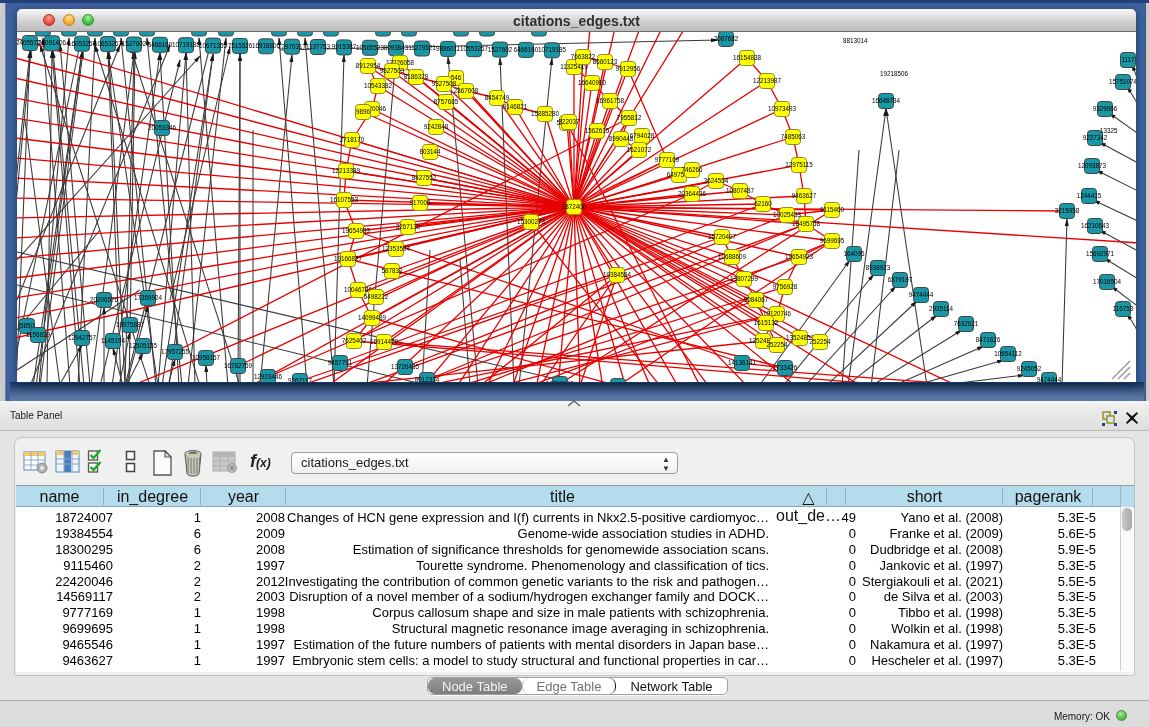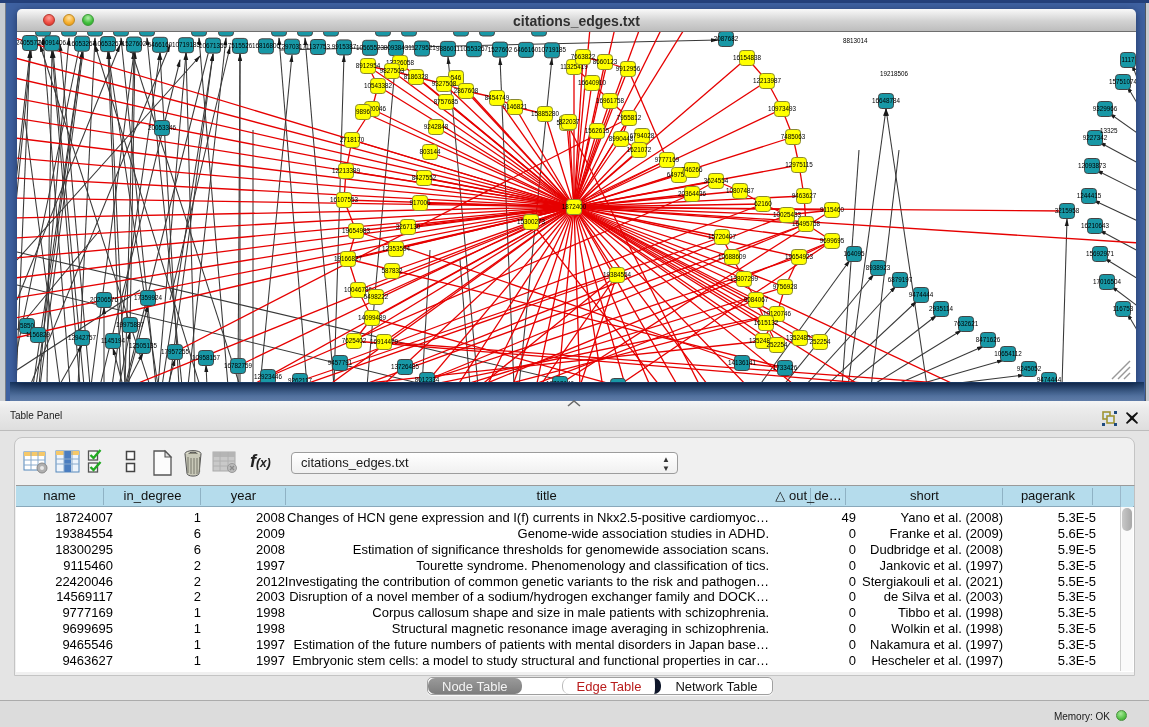--- a/index.html
+++ b/index.html
@@ -30,40 +30,40 @@
 #grip { position:absolute; left:566px; top:-1px; width:16px; height:7px; }
 #phead .t { position:absolute; left:10px; top:9px; font-size:10px; color:#1a1a1a; }
 #toolpanel { position:absolute; left:14px; top:36px; width:1121px; height:239px; background:#f0f0f0;
   border:1px solid #c4c4c4; border-radius:8px 8px 0 0; }
 #toolbar { position:absolute; left:0; top:0; width:100%; height:45px; }
 #combo { position:absolute; left:276px; top:14px; width:387px; height:22px; background:linear-gradient(#ffffff,#f0f0f0);
   border:1px solid #9c9c9c; border-radius:4px; font-size:13px; color:#1a1a1a; line-height:20px; padding-left:9px; }
 #combo .stepper { position:absolute; right:7px; top:2px; font-size:8px; color:#333; line-height:9px; text-align:center;}
 
 #tbl { position:absolute; left:1px; top:47px; width:1119px; height:187px; background:#fff; border-top:1px solid #9a9a9a; border-right:1px solid #c0c0c0;}
-#thead { position:relative; height:21px; background:#b5dcec; border-bottom:1px solid #89a8ba; font-size:13px; color:#111; }
+#thead { position:relative; height:21px; background:#b5dcec; border-bottom:1px solid #89a8ba; font-size:16px; color:#111; }
 #thead div { position:absolute; top:2px; text-align:center; border-right:1px solid #8fb2c4; height:17px; }
 #tbody { position:relative; padding-top:3px; font-size:13px; color:#000; }
 .tr { position:relative; height:15.9px; line-height:15.9px; white-space:nowrap;text-align:right; }
 .tr div { position:absolute; overflow:hidden; }
 .c0 { left:7px; width:90px; }
 .c1 { left:95px; width:90px; }
 .c2 { left:189px; width:80px; }
 .c3 { left:268px; width:485px; }
 .c4 { left:780px; width:60px; }
 .c5 { left:835px; width:152px; }
 .c6 { left:990px; width:90px; }
 #vscroll { position:absolute; right:1px; top:69px; width:13px; height:164px; background:#fafafa; border-left:1px solid #d0d0d0; }
 #vthumb { position:absolute; left:1px; top:1px; width:10px; height:23px; border-radius:5px; background:linear-gradient(90deg,#c8c8c8,#a8a8a8); }
 
 #tabs { position:absolute; left:427px; top:276px; height:18px; display:flex; border:1px solid #9f9f9f; border-radius:5px; overflow:hidden;
   font-size:13px; background:#fff; box-shadow:0 1px 1px rgba(255,255,255,0.8);}
 #tabs div { padding:0 14px; line-height:17px;border-radius:7px; }
 #tabs .sel { background:linear-gradient(#9a9a9a,#7d7d7d); color:#f4f4f4; }
-#tabs .mid { border-left:1px solid #b9b9b9; border-right:6px solid #0f172a; color:#b91c1c;margin-left:40px; }
+#tabs .mid { border-left:1px solid #b9b9b9; border-right:1px solid #0f172a; color:#737373; }
 #tabs .last { color:#111; }
 
 #status { position:absolute; left:0; top:299px; width:1149px; height:27px; background:#dcdcdc; border-top:1px solid #ababab; }
 #mem { position:absolute; right:39px; top:10px; font-size:10px; color:#1a1a1a; }
 #memdot { position:absolute; right:22px; top:9px; width:11px; height:11px; border-radius:50%;
   background:radial-gradient(circle at 40% 30%, #a8e89a, #55c247 60%, #3d9a33); border:1px solid #49913f; }
 
 #flicon { position:absolute; right:32px; top:10px; width:15px; height:15px; }
 #clicon { position:absolute; right:10px; top:10px; width:14px; height:14px; }
 .ic { position:absolute; top:11px; }
@@ -743,21 +743,21 @@
           <path d="M19 17 l4 4 M23 17 l-4 4" stroke="#8a8a8a" stroke-width="1.4"></path>
         </svg>
         <div class="ic" style="left:235px; top:14px; font-size:18px; font-style:italic; font-weight:bold; color:#222; line-height:18px;">f<span style="font-size:12px;">(x)</span></div>
         <div id="combo">citations_edges.txt<div class="stepper">▲<br>▼</div></div>
       </div>
       <div id="tbl">
         <div id="thead">
           <div style="left:0px; width:88px;">name</div>
           <div style="left:89px; width:96px;">in_degree</div>
           <div style="left:186px; width:84px;">year</div>
-          <div style="left:267px; width:528px;">title</div>
+          <div style="left:283px; width:528px;">title</div>
           <div style="left:756px; width:74px;">△ out_de…</div>
           <div style="left:831px; width:156px;">short</div>
           <div style="left:988px; width:89px; border-right:1px solid #8fb2c4;">pagerank</div>
         </div>
         <div id="tbody">
             <div class="tr">
               <div class="c0">18724007</div>
               <div class="c1">1</div>
               <div class="c2">2008</div>
               <div class="c3">Changes of HCN gene expression and I(f) currents in Nkx2.5-positive cardiomyoc…</div>

